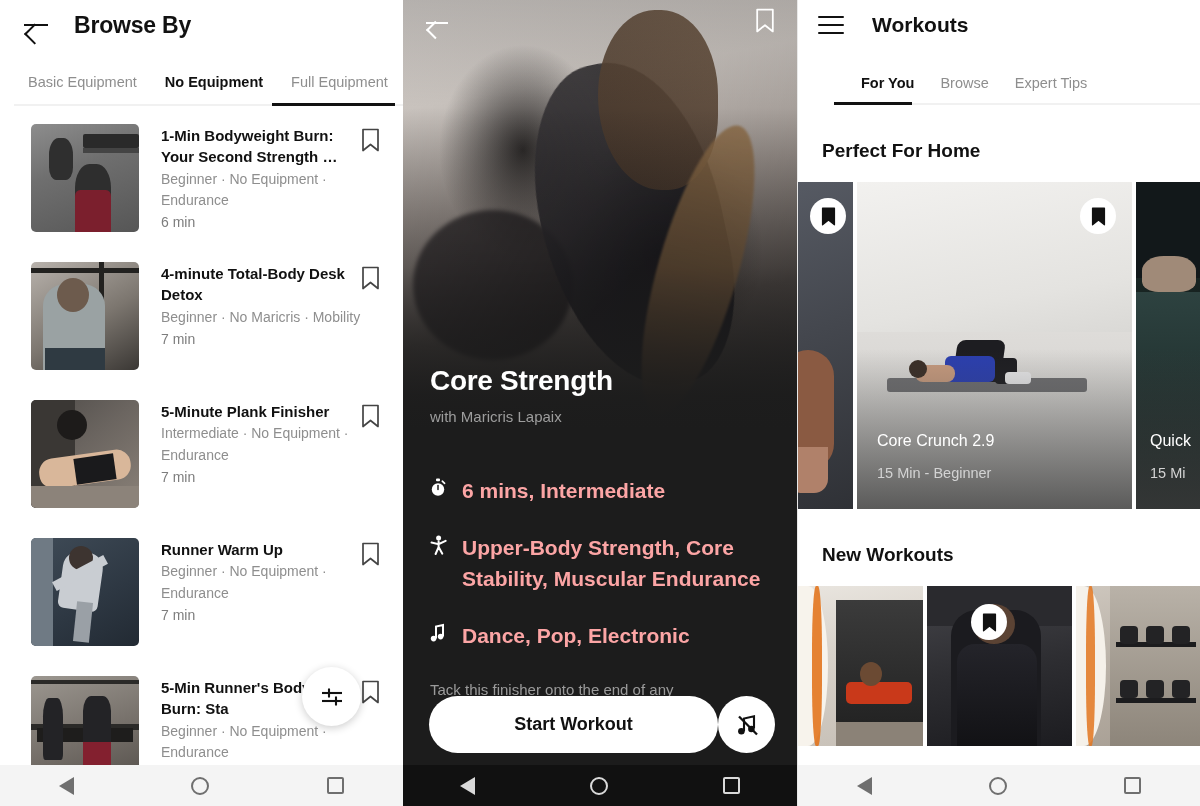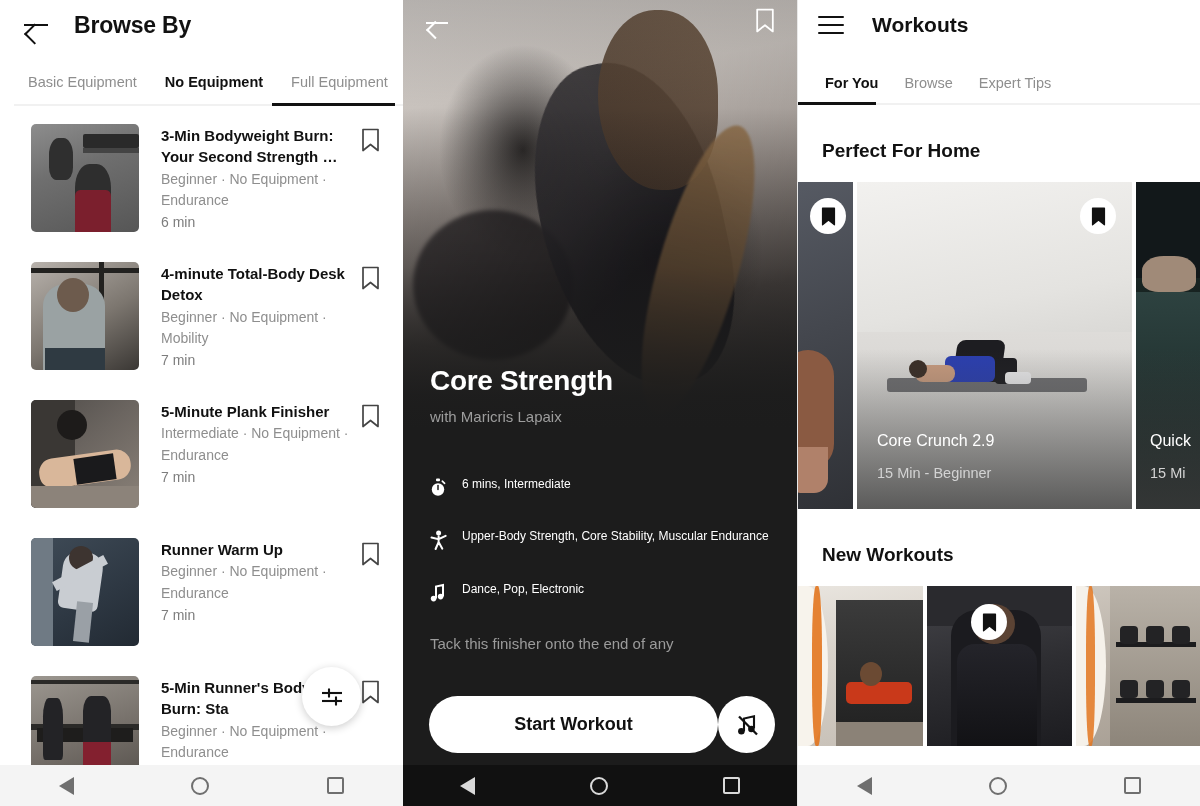--- a/index.html
+++ b/index.html
@@ -101,40 +101,40 @@
   .back-arrow-w::after  { content: ""; position: absolute; left: 1px; top: 5px; width: 11px; height: 11px;
     border-left: 2.2px solid #fff; border-bottom: 2.2px solid #fff; transform: rotate(45deg); transform-origin: left bottom; }
 
   .p2-scroll { position: relative; z-index: 3; flex: 1 1 auto; padding: 0 27px; }
   .p2-spacer { height: 320px; }
   .p2-title { font-size: 28px; font-weight: 700; color: #fff; letter-spacing: -.3px; }
   .p2-sub { font-size: 15px; color: #9d9d9d; margin-top: 11px; }
   .p2-facts { margin-top: 51px; }
   .p2-fact { display: flex; align-items: flex-start; margin-bottom: 27px; }
   .p2-fact-ico { flex: 0 0 32px; padding-top: 2px; }
-  .p2-fact-txt { font-size: 12px; color: #ffffff; line-height: 1.45; }
+  .p2-fact-txt { font-size: 21px; color: #fca5a5; line-height: 1.45; font-weight: bold; }
   .p2-desc { font-size: 15px; color: #9b9b9b; line-height: 1.5; margin-top: 6px; }
 
   .p2-cta { position: absolute; z-index: 6; left: 0; bottom: 41px; width: 394px;
             display: flex; align-items: center; padding: 0 22px 12px 26px; }
   .p2-start { flex: 1 1 auto; height: 57px; border-radius: 30px; background: #fff;
               display: flex; align-items: center; justify-content: center;
               font-size: 18px; font-weight: 700; color: #111; }
   .p2-mute { width: 57px; height: 57px; border-radius: 50%; background: #fff;
              display: flex; align-items: center; justify-content: center; flex: 0 0 57px; }
 
   
   .panel3 { width: 403px; height: 806px; background: #fff; display: flex; flex-direction: column;
             overflow: hidden; border-left: 1px solid #e8e8e8; }
   .p3-header { height: 50px; display: flex; align-items: center; padding-left: 20px; flex: 0 0 50px; }
   .hamburger { width: 26px; height: 18px; display: flex; flex-direction: column; justify-content: space-between; }
   .hamburger span { display: block; height: 2.4px; background: #111; border-radius: 1px; }
   .p3-title { font-size: 21px; font-weight: 700; color: #111; margin-left: 28px; }
 
-  .p3-tabs { display: flex; align-items: flex-end; height: 55px; padding-left: 14px; flex: 0 0 55px; position: relative; }
+  .p3-tabs { display: flex; align-items: flex-end; height: 55px; padding-left: 14px; flex: 0 0 55px; position: relative; margin-left: 36px; }
   .p3-tab { font-size: 14.5px; color: #8e8e8e; padding: 0 13px 14px 13px; white-space: nowrap; }
   .p3-tab.active { color: #111; font-weight: 700; }
   .p3-tabline { position: absolute; left: 14px; right: 0; bottom: 0; height: 2px; background: #f1f1f1; }
   .p3-tabline-active { position: absolute; bottom: 0; left: 0; width: 78px; height: 3px; background: #111; }
 
   .p3-body { flex: 1 1 auto; overflow: hidden; }
   .p3-section-title { font-size: 19px; font-weight: 700; color: #111; padding: 35px 0 20px 24px; }
   .p3-rail { display: flex; gap: 4px; height: 327px; overflow: hidden; }
   .p3-card { position: relative; flex: 0 0 auto; height: 327px; overflow: hidden; }
   .p3-card.c-peek-l { width: 55px; margin-left: 0; }
@@ -175,42 +175,42 @@
 
       <div class="p1-item">
         <div class="p1-thumb" style="background:linear-gradient(160deg,#8d8d8d 0%,#6f6f6f 40%,#565656 100%);">
           <div style="position:absolute;left:52px;top:10px;width:56px;height:14px;background:#2a2a2a;border-radius:2px;"></div>
           <div style="position:absolute;left:52px;top:24px;width:56px;height:5px;background:#444;"></div>
           <div style="position:absolute;left:18px;top:14px;width:24px;height:42px;background:#2f2f2f;border-radius:40% 40% 30% 30%;"></div>
           <div style="position:absolute;left:44px;top:40px;width:36px;height:60px;background:#2e2e2e;border-radius:40% 40% 20% 20%;"></div>
           <div style="position:absolute;left:44px;top:66px;width:36px;height:42px;background:#7b1f2d;border-radius:14% 14% 0 0;"></div>
         </div>
         <div class="p1-body">
-          <div class="p1-name">3-Min Bodyweight Burn: Your Second Strength …</div>
+          <div class="p1-name">1-Min Bodyweight Burn: Your Second Strength …</div>
           <div class="p1-meta">Beginner · No Equipment · Endurance</div>
           <div class="p1-dur">6 min</div>
         </div>
         <div class="p1-bm">
           <svg class="bm-ico" viewBox="0 0 19 24">
               <path d="M2 1.5h15v21l-7.5-6-7.5 6z" fill="none" stroke="#444" stroke-width="1.7" stroke-linejoin="round"></path>
             </svg>
         </div>
       </div>
 
       <div class="p1-item">
         <div class="p1-thumb" style="background:linear-gradient(150deg,#b8b2ac 0%,#7c766f 55%,#3a3734 100%);">
           <div style="position:absolute;left:0;top:6px;width:108px;height:5px;background:#22211f;"></div>
           <div style="position:absolute;left:68px;top:0;width:5px;height:108px;background:#22211f;"></div>
           <div style="position:absolute;left:12px;top:22px;width:62px;height:86px;background:#9aa2a3;border-radius:22px 22px 0 0;"></div>
           <div style="position:absolute;left:26px;top:16px;width:32px;height:34px;background:#6d5b4d;border-radius:50%;"></div>
           <div style="position:absolute;left:14px;top:86px;width:60px;height:22px;background:#2f3a42;"></div>
         </div>
         <div class="p1-body">
           <div class="p1-name">4-minute Total-Body Desk Detox</div>
-          <div class="p1-meta">Beginner · No Equipment · Mobility</div>
+          <div class="p1-meta">Beginner · No Maricris · Mobility</div>
           <div class="p1-dur">7 min</div>
         </div>
         <div class="p1-bm">
           <svg class="bm-ico" viewBox="0 0 19 24">
               <path d="M2 1.5h15v21l-7.5-6-7.5 6z" fill="none" stroke="#444" stroke-width="1.7" stroke-linejoin="round"></path>
             </svg>
         </div>
       </div>
 
       <div class="p1-item">

